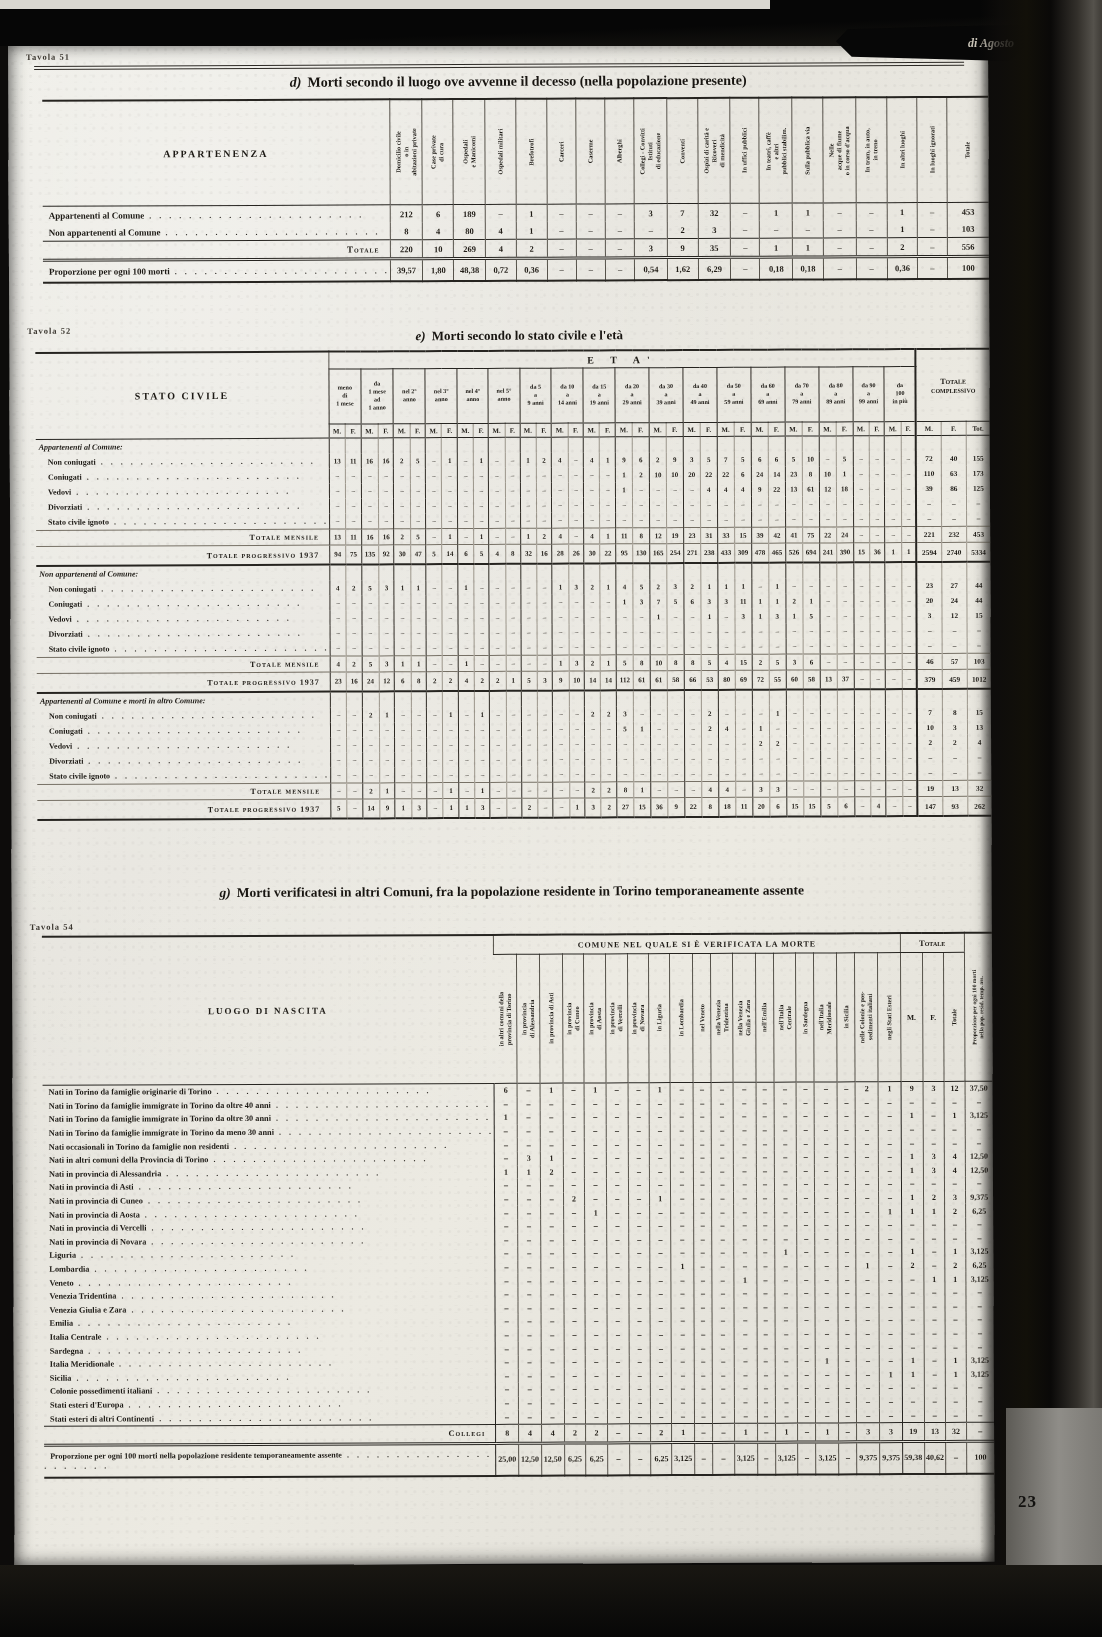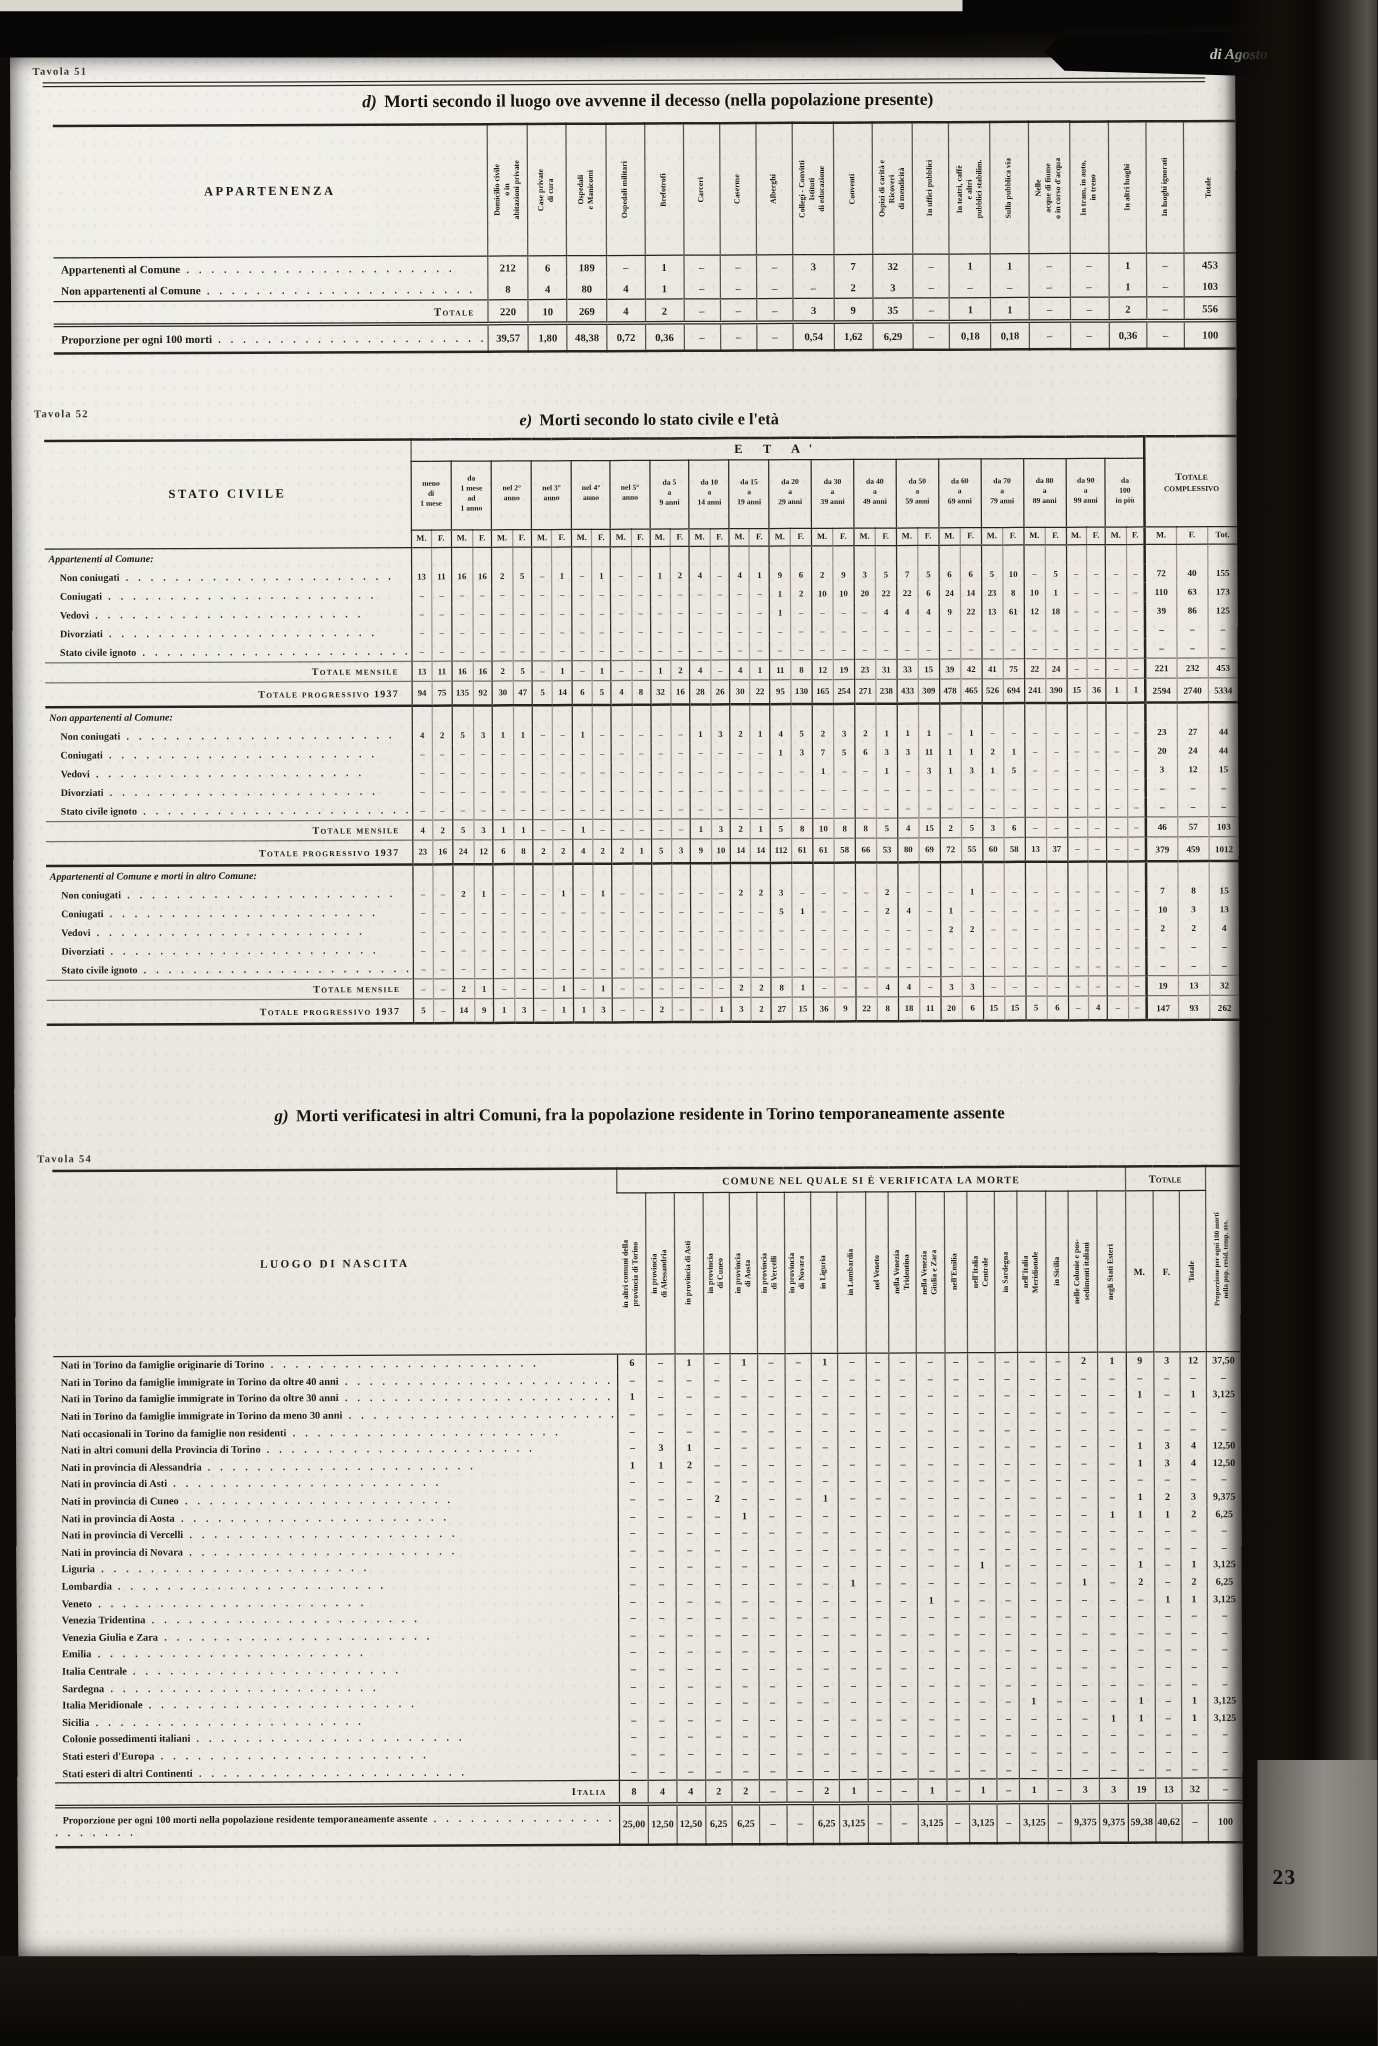--- a/index.html
+++ b/index.html
@@ -2228,21 +2228,21 @@
             <td class="n">–</td>
             <td class="n">–</td>
             <td class="n">–</td>
             <td class="n">–</td>
             <td class="n c0">–</td>
             <td class="n">–</td>
             <td class="n">–</td>
             <td class="n">–</td>
           </tr>
           <tr class="tot">
-            <td class="rlbl tright"><span>Italia</span></td>
+            <td class="rlbl tright"><span>Collegi</span></td>
             <td class="n c0">8</td>
             <td class="n">4</td>
             <td class="n">4</td>
             <td class="n">2</td>
             <td class="n">2</td>
             <td class="n">–</td>
             <td class="n">–</td>
             <td class="n">2</td>
             <td class="n">1</td>
             <td class="n">–</td>

